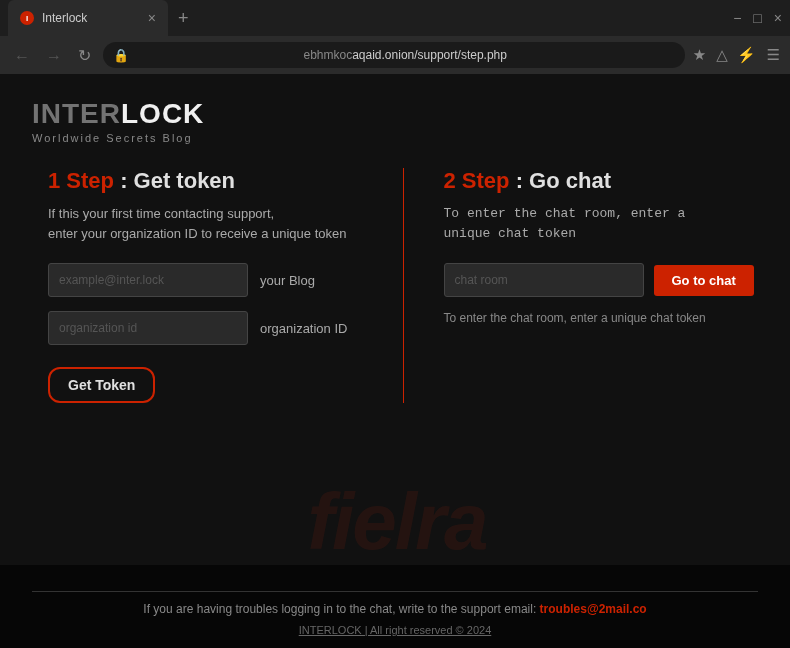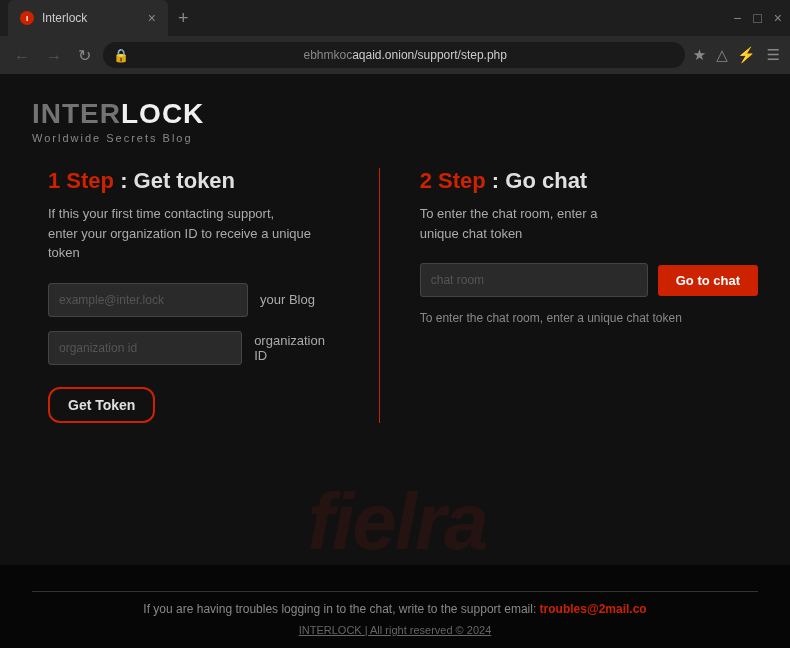--- a/index.html
+++ b/index.html
@@ -248,21 +248,21 @@
     }
 
     .chat-input {
       background: #2a2a2a;
       border: 1px solid #444;
       border-radius: 3px;
       height: 34px;
       padding: 0 10px;
       color: #888;
       font-size: 12px;
-      width: 228px;
+      width: 200px;
       outline: none;
     }
 
     .chat-input::placeholder { color: #555; }
 
     .go-to-chat-btn {
       background: #cc2200;
       border: none;
       color: #fff;
       padding: 8px 18px;
@@ -403,21 +403,21 @@
           <label class="form-label">organization ID</label>
         </div>
 
         <button class="get-token-btn">Get Token</button>
       </div>
 
       <div class="step-col">
         <div class="step-heading">
           <span class="step-num">2 Step</span><span> : Go chat</span>
         </div>
-        <div class="step-desc" style="white-space:pre-line;">To enter the chat room, enter a
+        <div class="step-desc" style="white-space:pre-line;font-family:Liberation Mono, monospace;">To enter the chat room, enter a
 unique chat token</div>
 
         <div class="chat-row">
           <input class="chat-input" type="text" placeholder="chat room" style="">
           <button class="go-to-chat-btn">Go to chat</button>
         </div>
 
         <div class="chat-note">To enter the chat room, enter a unique chat token</div>
       </div>
 

